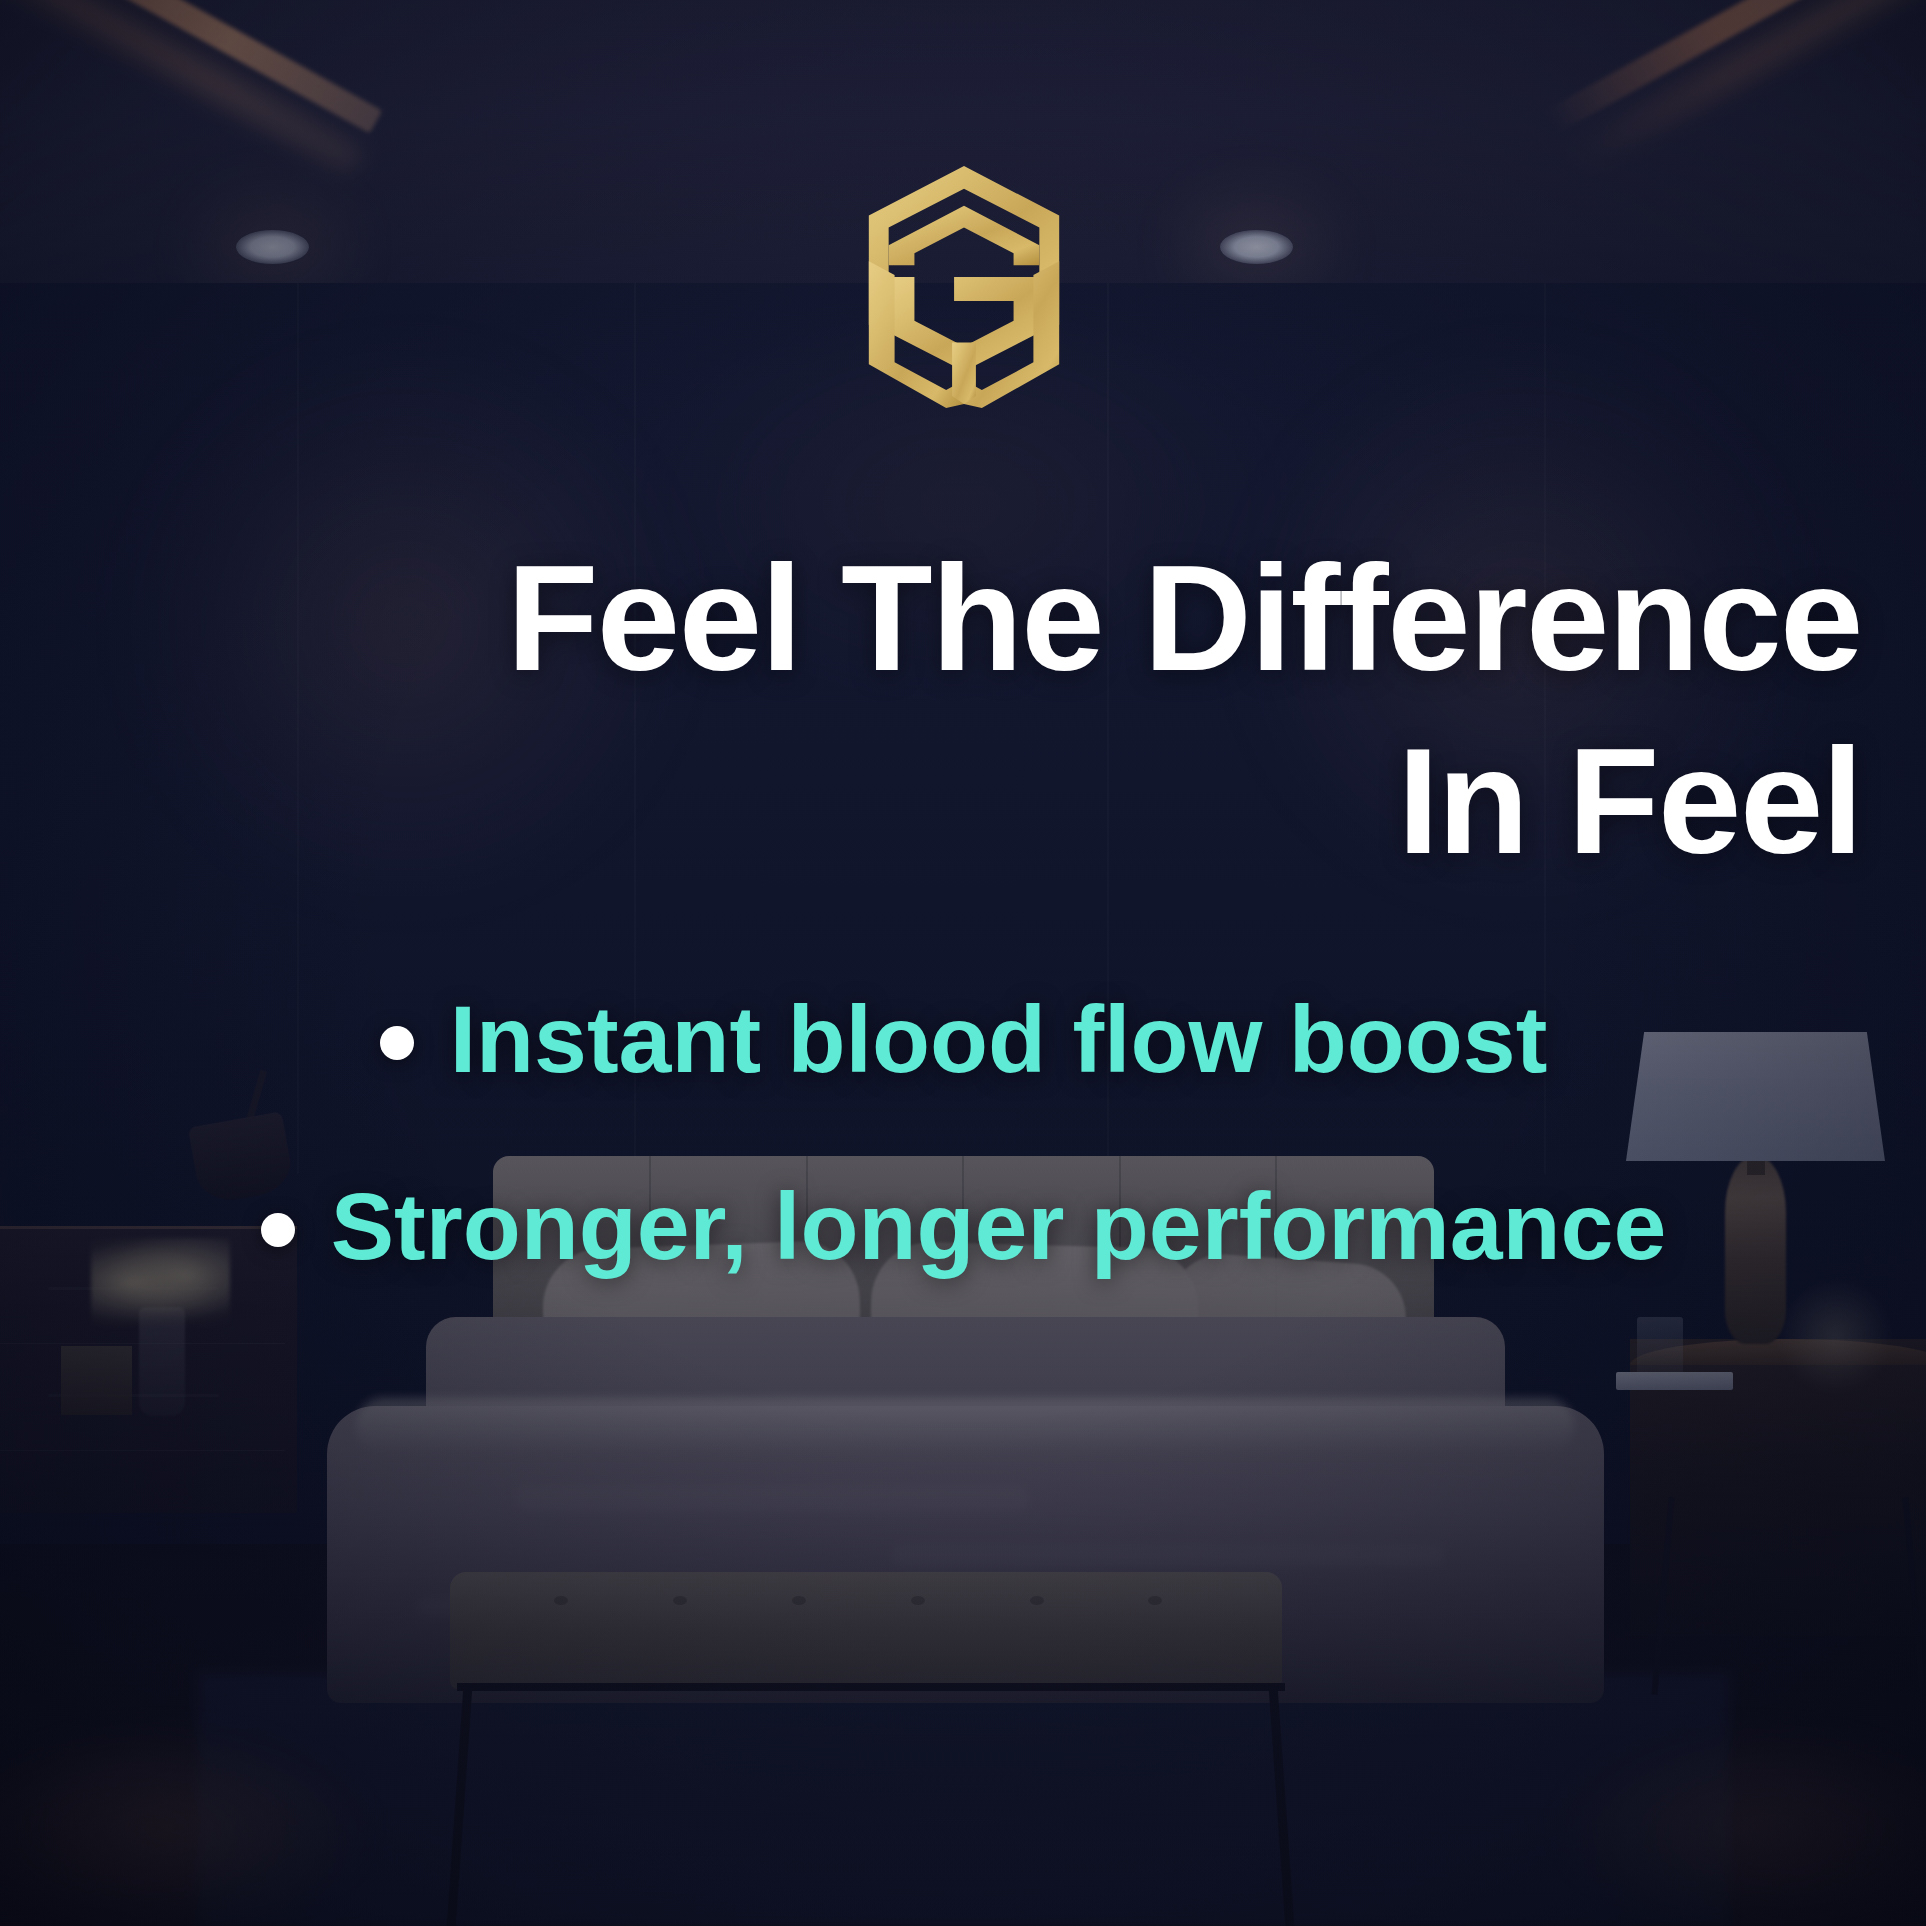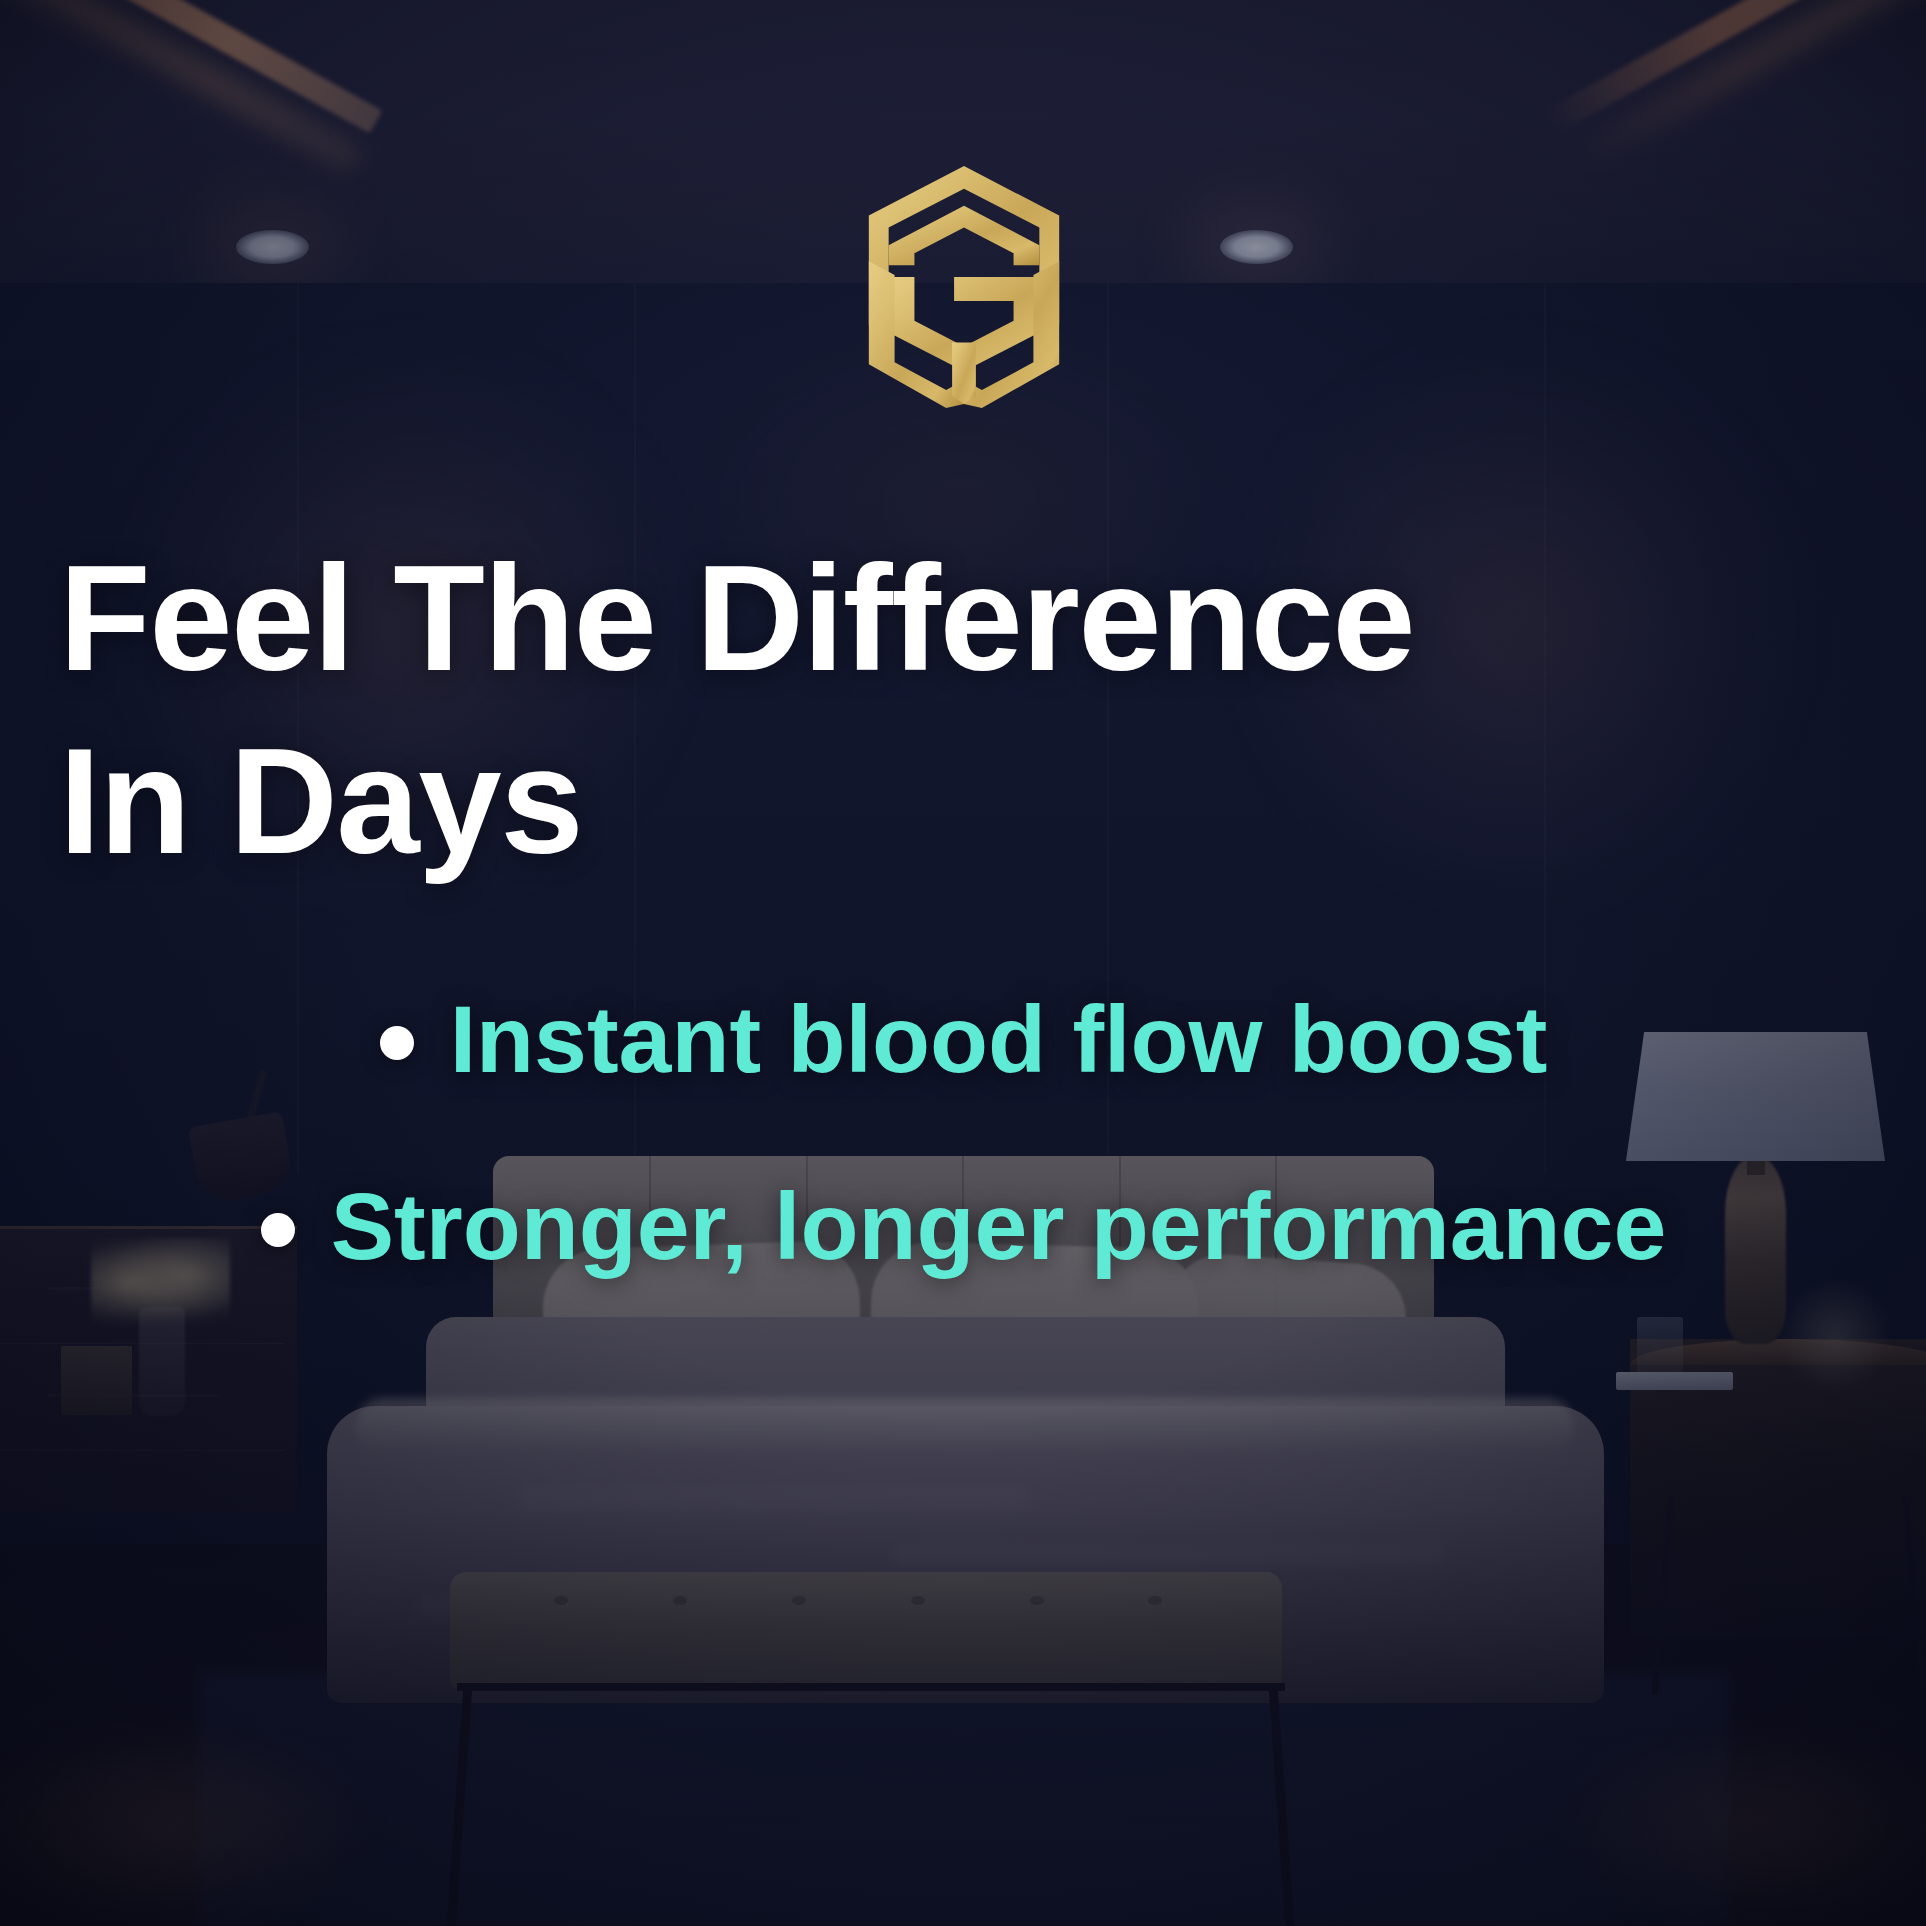--- a/index.html
+++ b/index.html
@@ -183,21 +183,21 @@
   .content { position:absolute; inset:0; }
 
   .logo-wrap {
     position:absolute; left:0; right:0; top:166px;
     display:flex; justify-content:center;
   }
   .logo { width:234px; height:242px; display:block; }
 
   .headline {
     position:absolute; left:59px; right:65px; top:527px;
-    text-align:left; color:#ffffff;
+    text-align:right; color:#ffffff;
     font-size:150px; line-height:1.22; font-weight:700;
     letter-spacing:-1.5px;
     text-shadow: 0 4px 26px rgba(0,0,0,.45);
   }
   .headline .ln { display:block; }
 
   .bullets {
     position:absolute; left:0; right:0; top:990px;
     color:#5eead4;
   }
@@ -388,21 +388,21 @@
           L130 178
           L130 232
           L118 240
           L106 232
           Z"></path>
       </svg>
     </div>
 
     <div class="headline">
       <span class="ln">Feel The Difference</span>
-      <span class="ln">In Days</span>
+      <span class="ln">In Feel</span>
     </div>
 
     <div class="bullets">
 
       <div class="bullet b1">
         <span class="dot"></span>
         <span class="txt">Instant blood flow boost</span>
       </div>
 
       <div class="bullet b2">

